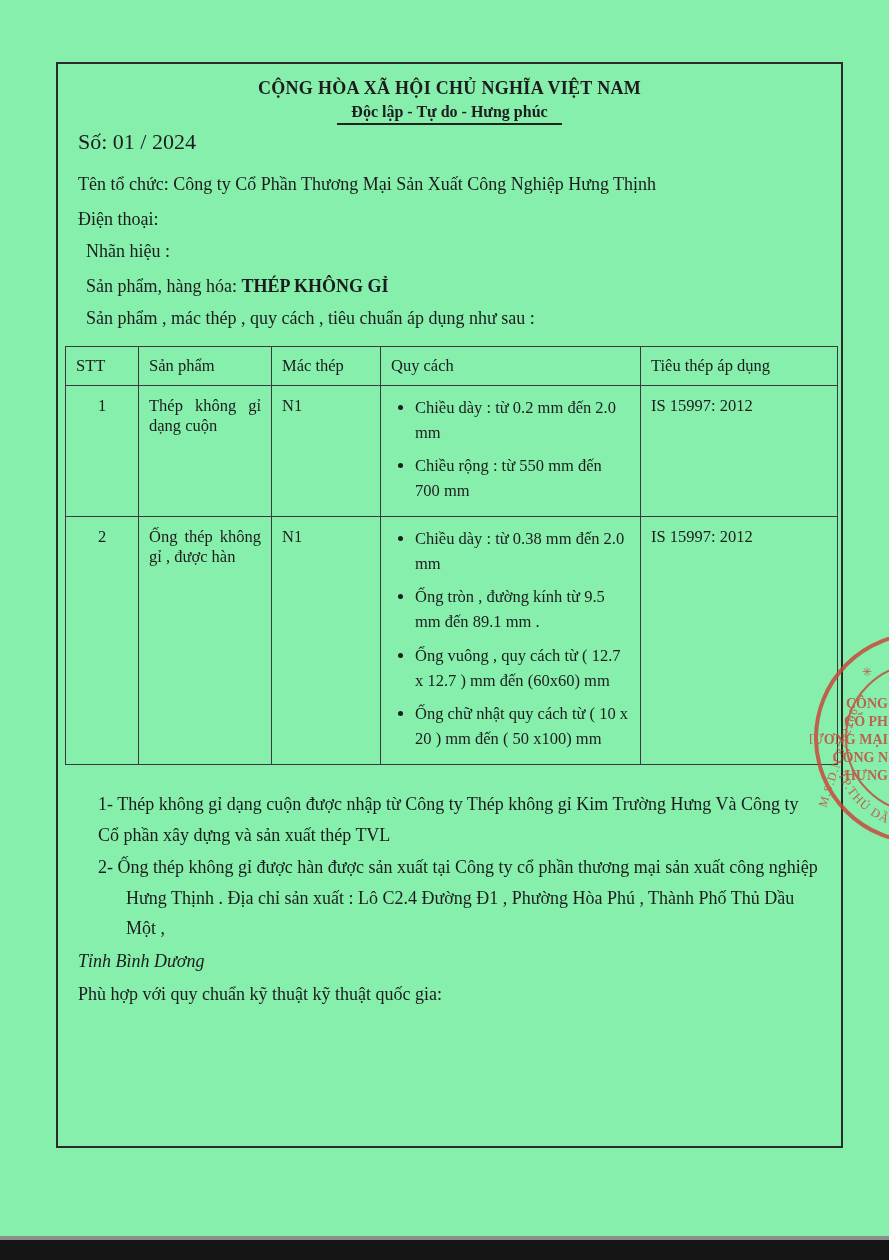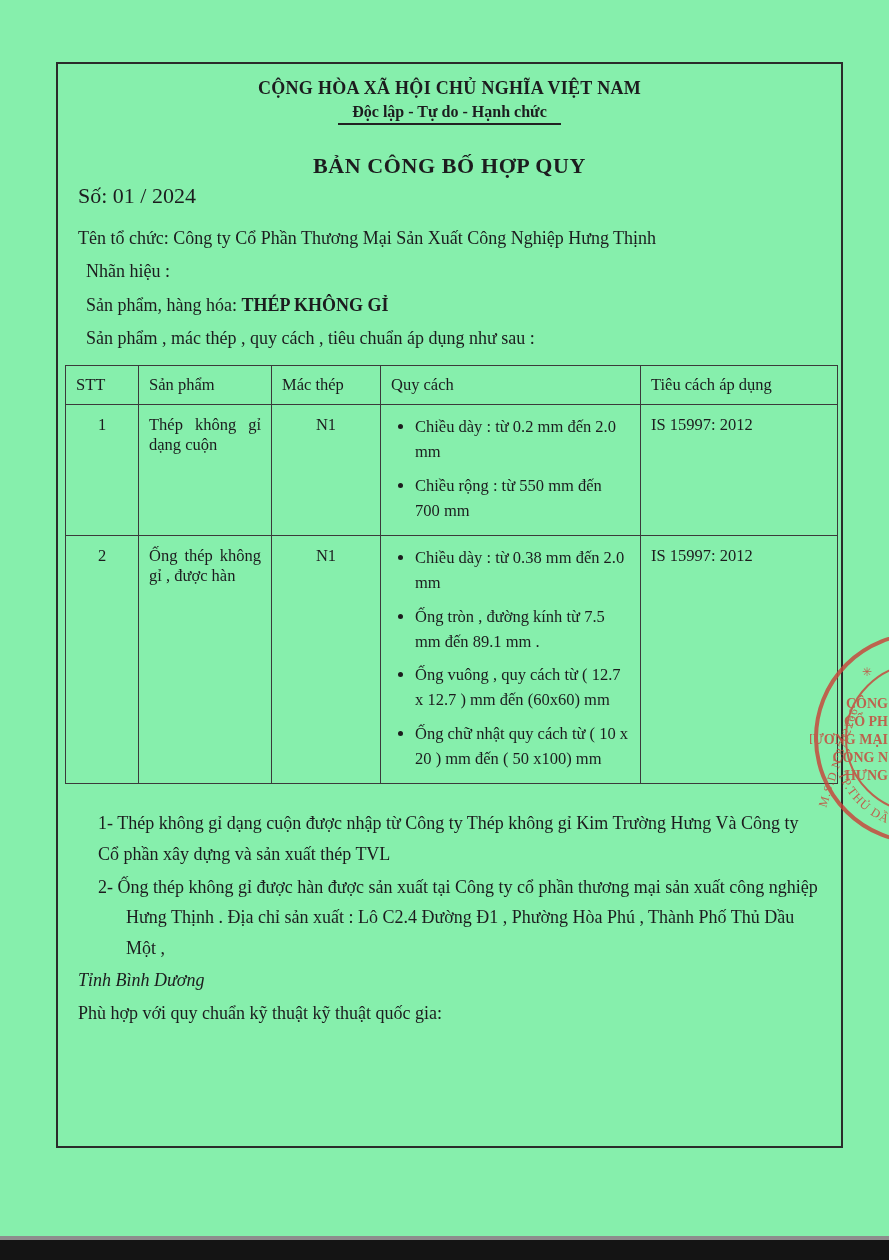--- a/index.html
+++ b/index.html
@@ -34,21 +34,21 @@
     border:1.5px solid #3a3a3a;font-size:16.5px;vertical-align:top;
   }
   table.spec th{font-weight:normal;text-align:left;padding:9px 10px;}
   table.spec td{padding:10px 10px;}
   th.c-stt{width:52px;text-align:center;}
   th.c-sp{width:112px;}
   th.c-mt{width:88px;}
   th.c-tc{width:176px;}
   td.stt{text-align:center;}
   td.sp{text-align:justify;}
-  td.mt{text-align:center;}
+  td.mt{}
   ul.specs{margin:0;padding-left:24px;}
   ul.specs li{margin:0 0 9px;line-height:1.5;}
   ul.specs li:last-child{margin-bottom:2px;}
   .notes{margin-top:24px;}
   p.note1{margin:0 0 2px 20px;}
   p.note2{margin:0 0 2px 20px;padding-left:28px;text-indent:-28px;}
   p.tinh{margin:2px 0 0;font-style:italic;}
   p.phuhop{margin:2px 0 0;}
   p.lastpara{margin:6px 0 0;text-align:justify;text-indent:30px;}
   .stamp{position:absolute;left:810px;top:628px;z-index:5;}
@@ -59,40 +59,40 @@
 </style>
 </head>
 <body>
 
 <div class="page">
 
   <div class="bb">
 
     <div class="nh1">CỘNG HÒA XÃ HỘI CHỦ NGHĨA VIỆT NAM</div>
     <div class="nh2">
-      <span class="motto">Độc lập - Tự do - Hạnh chức</span>
+      <span class="motto">Độc lập - Tự do - Hưng phúc</span>
     </div>
 
-    <div class="title">BẢN CÔNG BỐ HỢP QUY</div>
     <div class="docnum">Số: 01 / 2024</div>
 
     <p class="org">Tên tổ chức: Công ty Cổ Phần Thương Mại Sản Xuất Công Nghiệp Hưng Thịnh</p>
+    <p class="phone">Điện thoại:</p>
 
     <p class="indent">Nhãn hiệu :</p>
     <p class="indent product"><span>Sản phẩm, hàng hóa: </span><span class="bold">THÉP KHÔNG GỈ</span></p>
     <p class="indent">Sản phẩm , mác thép , quy cách , tiêu chuẩn áp dụng như sau :</p>
 
     <table class="spec">
       <thead>
         <tr>
           <th class="c-stt">STT</th>
           <th class="c-sp">Sản phẩm</th>
           <th class="c-mt">Mác thép</th>
           <th class="c-qc">Quy cách</th>
-          <th class="c-tc">Tiêu cách áp dụng</th>
+          <th class="c-tc">Tiêu thép áp dụng</th>
         </tr>
       </thead>
       <tbody>
         <tr>
           <td class="stt">1</td>
           <td class="sp">Thép không gỉ dạng cuộn</td>
           <td class="mt">N1</td>
           <td class="qc">
             <ul class="specs">
               <li>Chiều dày : từ 0.2 mm đến 2.0 mm</li>
@@ -101,21 +101,21 @@
           </td>
           <td class="tc">IS 15997: 2012</td>
         </tr>
         <tr>
           <td class="stt">2</td>
           <td class="sp">Ống thép không gỉ , được hàn</td>
           <td class="mt">N1</td>
           <td class="qc">
             <ul class="specs">
               <li>Chiều dày : từ 0.38 mm đến 2.0 mm</li>
-              <li>Ống tròn , đường kính từ 7.5 mm đến 89.1 mm .</li>
+              <li>Ống tròn , đường kính từ 9.5 mm đến 89.1 mm .</li>
               <li>Ống vuông , quy cách từ ( 12.7 x 12.7 ) mm đến (60x60) mm</li>
               <li>Ống chữ nhật quy cách từ ( 10 x 20 ) mm đến ( 50 x100) mm</li>
             </ul>
           </td>
           <td class="tc">IS 15997: 2012</td>
         </tr>
       </tbody>
     </table>
 
     <div class="notes">

